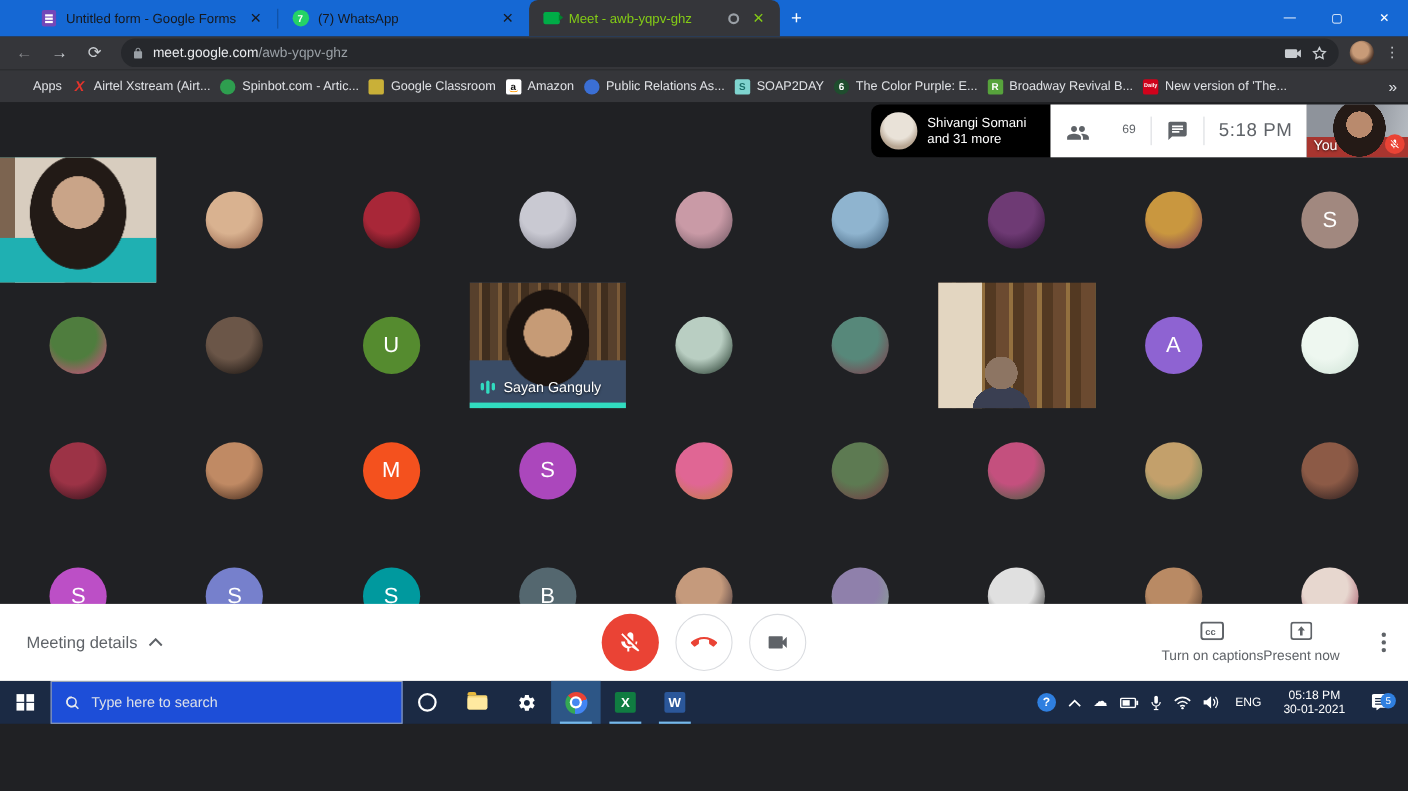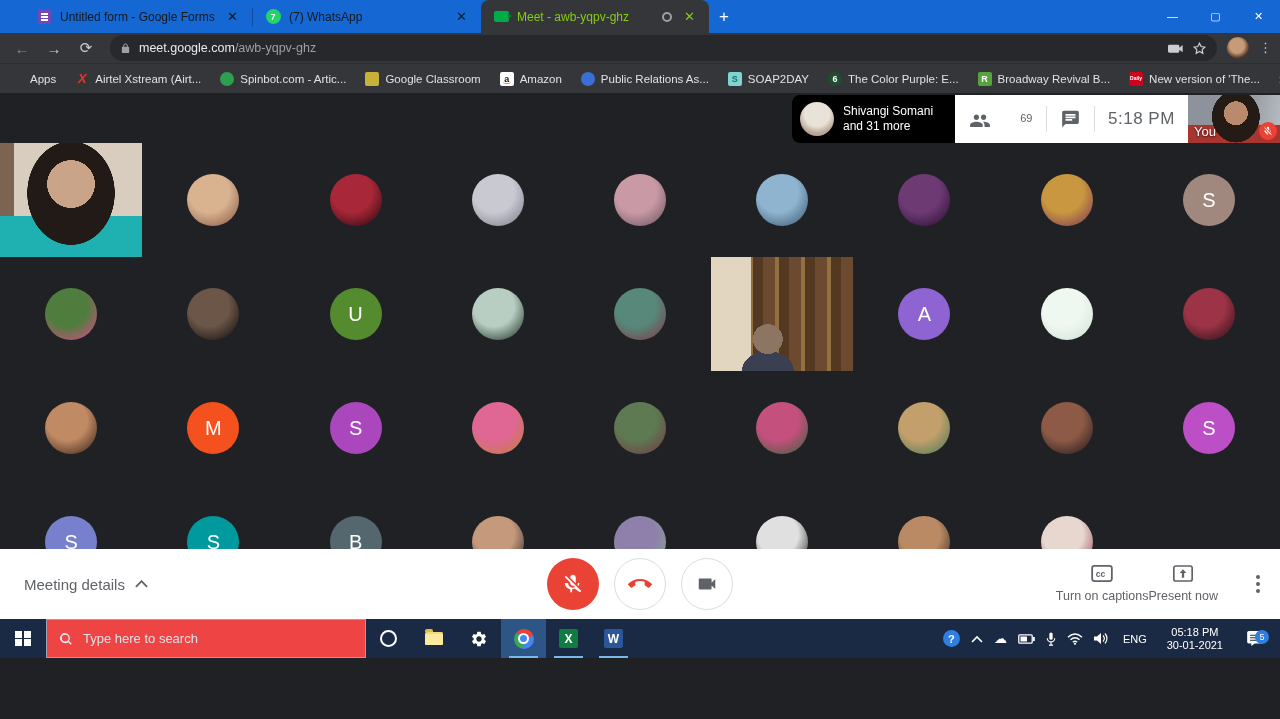--- a/index.html
+++ b/index.html
@@ -116,21 +116,21 @@
   .fr-item.captions { }
   .fr-item.present { margin-right:38px;justify-content:center; }
   .ftr-dots { margin-right:20px; color:#5f6368; cursor:pointer; display:flex; flex-direction:column; gap:3px; }
   .ftr-dots i { width:4px; height:4px; border-radius:50%; background:#5f6368; }
 
   
   .taskbar { height:39px; background:#1b2a44; display:flex; align-items:stretch; color:#fff; }
   .tb-start { width:46px; display:flex; align-items:center; justify-content:center; cursor:pointer; }
   .winlogo { display:grid; grid-template:repeat(2,7px)/repeat(2,7px); gap:1.5px; }
   .winlogo i { background:#fff; }
-  .tb-search { width:320px; background:#ef4444; border:1px solid #98a2b1; display:flex; align-items:center; gap:10px; padding:0 12px; }
+  .tb-search { width:320px; background:#1d4ed8; border:1px solid #98a2b1; display:flex; align-items:center; gap:10px; padding:0 12px; }
   .tb-search input { background:none; border:none; outline:none; color:#e6e9ee; font-size:13px; font-family:"Liberation Sans",sans-serif; width:240px; }
   .tb-search input::placeholder { color:#dde1e8; opacity:1; }
   .tb-app { width:45px; display:flex; align-items:center; justify-content:center; position:relative; cursor:pointer; }
   .tb-app.running::after { content:""; position:absolute; bottom:0; left:8px; right:8px; height:2.5px; background:#76b9ea; }
   .tb-app.focused { background:#2d5686; }
   .cortana { width:17px; height:17px; border:2px solid #fff; border-radius:50%; }
   .folder { width:18px; height:13px; background:#f8d775; border-radius:1.5px; position:relative; }
   .folder::before { content:""; position:absolute; top:-3px; left:0; width:8px; height:3px; background:#e8b93c; border-radius:2px 2px 0 0; }
   .folder::after { content:""; position:absolute; top:2px; left:0; right:0; bottom:0; background:#ffe9a0; border-radius:1.5px; }
   .chrome-ic { width:20px; height:20px; border-radius:50%; background:conic-gradient(from -50deg, #ea4335 0 120deg, #4285f4 120deg 240deg, #34a853 240deg 360deg); position:relative; }
@@ -199,21 +199,21 @@
         <path fill="none" stroke="#c9cdd1" stroke-width="2" d="M12 3.5l2.6 5.3 5.9.9-4.2 4.1 1 5.8-5.3-2.8-5.3 2.8 1-5.8-4.2-4.1 5.9-.9z"></path>
       </svg>
   </div>
   <div class="tool-right">
     <div class="avatar-mini"></div>
     <div class="kebab">⋮</div>
   </div>
 </div>
 
 <div class="bookmarks">
-  <div style="display:flex;align-items:center;gap:19px">
+  <div style="display:flex;align-items:center;gap:9px">
       <div class="bm">
         <span class="bicon apps">
           <i></i>
           <i></i>
           <i></i>
           <i></i>
           <i></i>
           <i></i>
           <i></i>
           <i></i>
@@ -328,20 +328,33 @@
       <div class="cell">
         <div class="avatar" style="background: radial-gradient(circle at 42% 35%, rgb(79, 125, 62) 0px, rgb(79, 125, 62) 45%, rgb(216, 74, 134) 95%);"></div>
       </div>
       <div class="cell">
         <div class="avatar" style="background: radial-gradient(circle at 42% 35%, rgb(107, 86, 72) 0px, rgb(107, 86, 72) 45%, rgb(18, 14, 12) 95%);"></div>
       </div>
       <div class="cell">
         <div class="avatar letter" style="background: rgb(85, 139, 47);">U</div>
       </div>
       <div class="cell">
+        <div class="vtile tile-sayan">
+          <div class="nameplate">
+            <span class="soundbars">
+              <i></i>
+              <i></i>
+              <i></i>
+            </span>
+            <span class="nm">Sayan Ganguly</span>
+          </div>
+          <div class="speakbar" style="background: rgb(49, 220, 192);"></div>
+        </div>
+      </div>
+      <div class="cell">
         <div class="avatar" style="background: radial-gradient(circle at 42% 35%, rgb(185, 206, 194) 0px, rgb(185, 206, 194) 45%, rgb(29, 51, 38) 95%);"></div>
       </div>
       <div class="cell">
         <div class="avatar" style="background: radial-gradient(circle at 42% 35%, rgb(87, 136, 122) 0px, rgb(87, 136, 122) 45%, rgb(128, 58, 74) 95%);"></div>
       </div>
       <div class="cell">
         <div class="vtile tile-elder"></div>
       </div>
       <div class="cell">
         <div class="avatar letter" style="background: rgb(142, 99, 210);">A</div>

